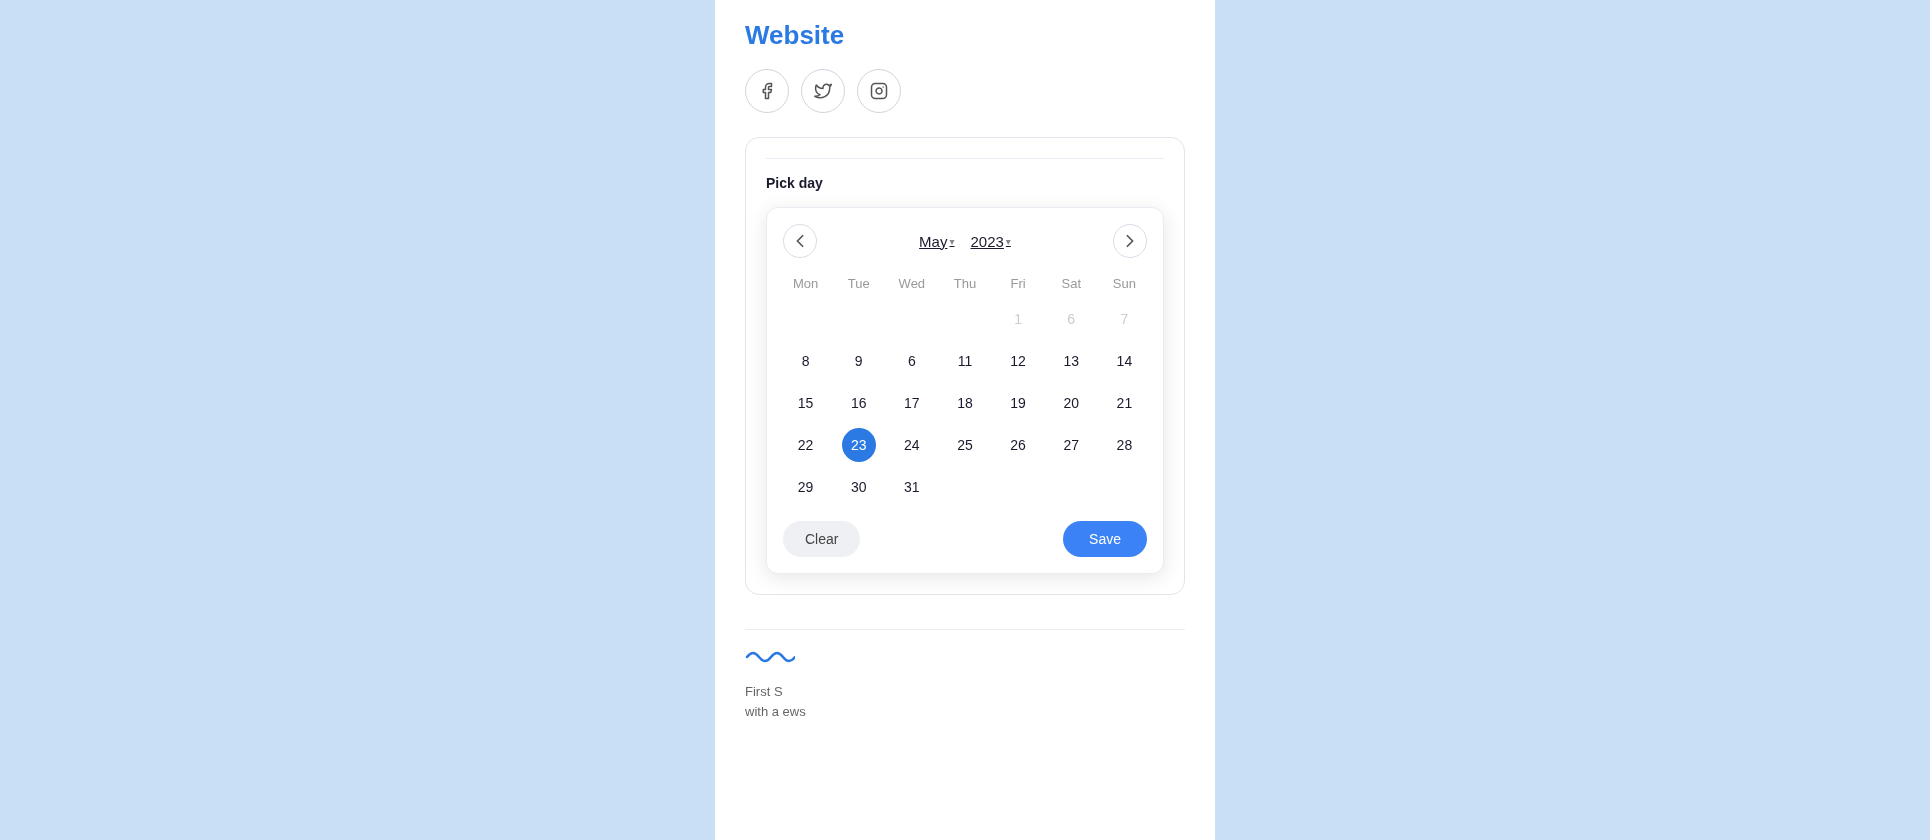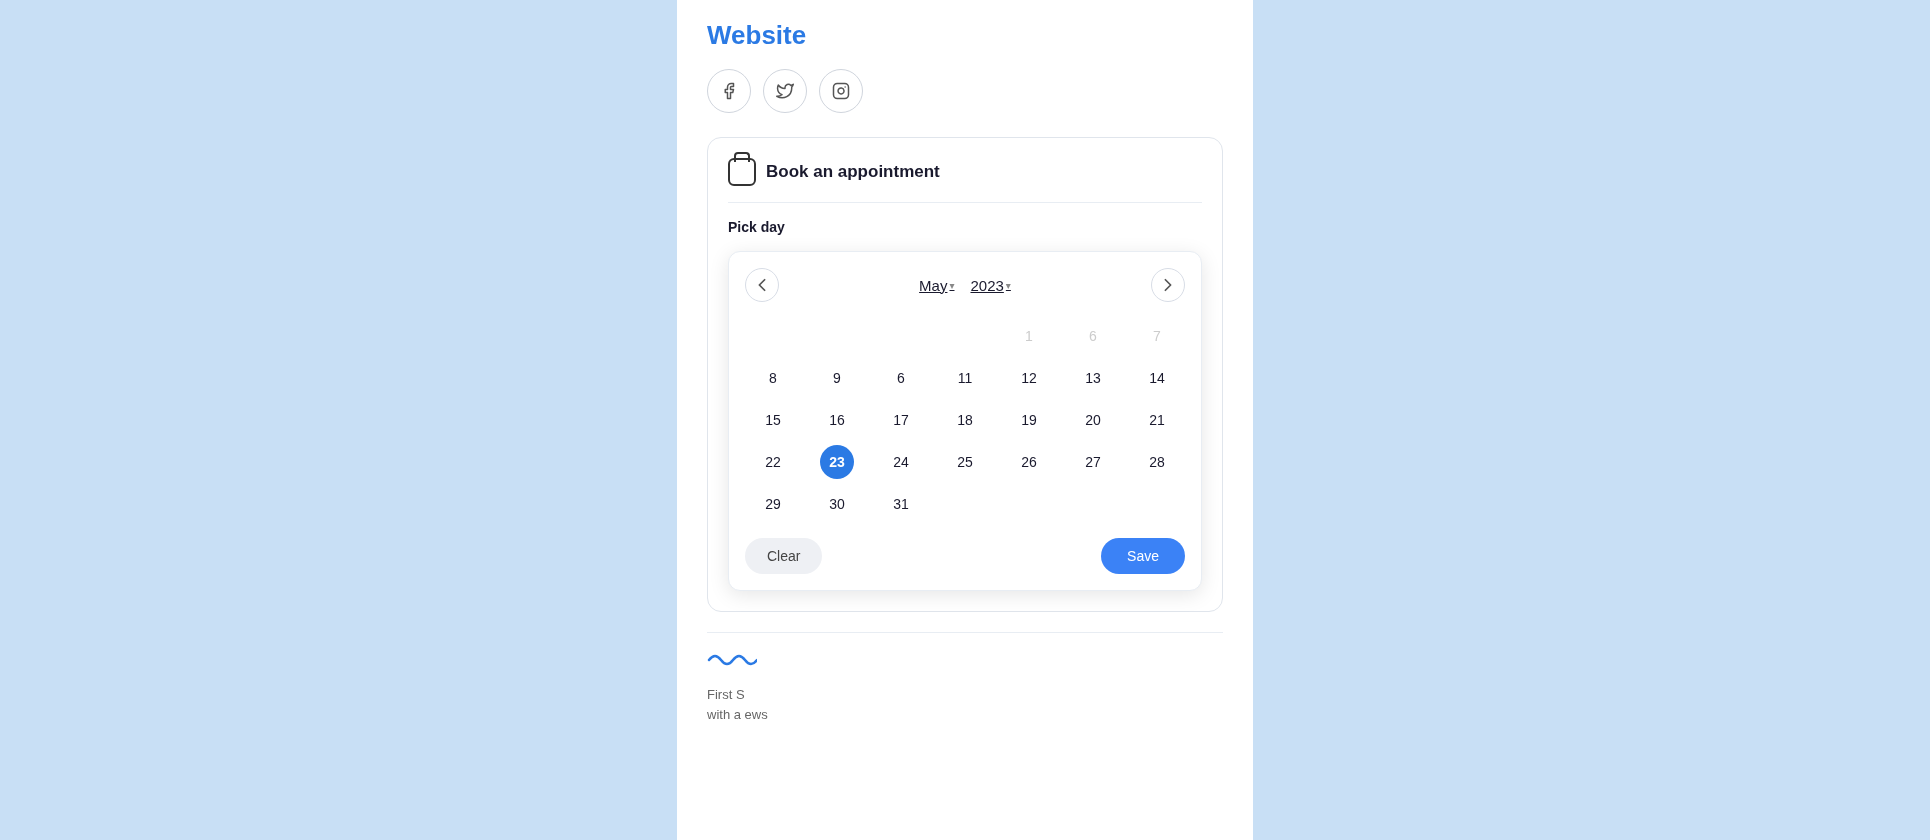--- a/index.html
+++ b/index.html
@@ -16,21 +16,21 @@
     .page-wrapper {
       width: 100%;
       height: 840px;
       background: #c8dff5;
       display: flex;
       justify-content: center;
       align-items: flex-start;
       padding-top: 0;
     }
     .center-panel {
-      width: 576px;
+      width: 500px;
       background: #ffffff;
       min-height: 840px;
       display: flex;
       flex-direction: column;
       align-items: flex-start;
       padding: 20px 30px 0 30px;
       position: relative;
     }
     .website-title {
       font-size: 26px;
@@ -212,21 +212,21 @@
       margin: 3px auto;
     }
     .cal-cell.empty {
       color: transparent;
       cursor: default;
     }
     .cal-cell.selected {
       background: #2b7ae4;
       color: #fff;
       border-radius: 50%;
-      font-weight: 700;
+      font-weight: 400;
     }
     .cal-cell.faded {
       color: #ccc;
     }
     .cal-footer {
       display: flex;
       justify-content: space-between;
       align-items: center;
       margin-top: 14px;
       padding: 0 4px;
@@ -246,21 +246,21 @@
       background: #3b82f6;
       border: none;
       border-radius: 50px;
       padding: 10px 26px;
       font-size: 14px;
       font-weight: 500;
       color: #fff;
       cursor: pointer;
     }
     .bottom-section {
-      margin-top: 20px;
+      margin-top: 34px;
       width: 100%;
     }
     .wave-icon {
       color: #2b7ae4;
       font-size: 28px;
       margin-bottom: 8px;
     }
     .bottom-text {
       font-size: 13px;
       color: #666;
@@ -295,24 +295,20 @@
       <button class="social-icon-btn">
         <svg width="18" height="18" viewBox="0 0 24 24" fill="none" stroke="#555" stroke-width="2" stroke-linecap="round" stroke-linejoin="round">
           <rect x="2" y="2" width="20" height="20" rx="5" ry="5"></rect>
           <path d="M16 11.37A4 4 0 1 1 12.63 8 4 4 0 0 1 16 11.37z"></path>
           <line x1="17.5" y1="6.5" x2="17.51" y2="6.5"></line>
         </svg>
       </button>
     </div>
 
     <div class="appointment-card">
-      <div class="appointment-header">
-        <div class="bag-icon"></div>
-        <span class="appointment-title">Book an appointment</span>
-      </div>
       <div class="divider"></div>
 
       <div class="pick-day-label">Pick day</div>
 
 
       <div class="calendar-dropdown">
         <div class="cal-header">
           <button class="cal-nav-btn">
             <svg width="10" height="14" viewBox="0 0 10 16" fill="none">
               <path d="M8 2L2 8L8 14" stroke="#555" stroke-width="2" stroke-linecap="round" stroke-linejoin="round"></path>
@@ -330,20 +326,29 @@
             </span>
           </div>
           <button class="cal-nav-btn">
             <svg width="10" height="14" viewBox="0 0 10 16" fill="none">
               <path d="M2 2L8 8L2 14" stroke="#555" stroke-width="2" stroke-linecap="round" stroke-linejoin="round"></path>
             </svg>
           </button>
         </div>
 
         <div class="cal-grid">
+          <div class="cal-days-header">
+            <div class="cal-day-name">Mon</div>
+            <div class="cal-day-name">Tue</div>
+            <div class="cal-day-name">Wed</div>
+            <div class="cal-day-name">Thu</div>
+            <div class="cal-day-name">Fri</div>
+            <div class="cal-day-name">Sat</div>
+            <div class="cal-day-name">Sun</div>
+          </div>
           <div class="cal-cells">
 
             <div class="cal-cell empty"></div>
             <div class="cal-cell empty"></div>
             <div class="cal-cell empty"></div>
             <div class="cal-cell empty"></div>
             <div class="cal-cell faded">1</div>
             <div class="cal-cell faded">6</div>
             <div class="cal-cell faded">7</div>
 

